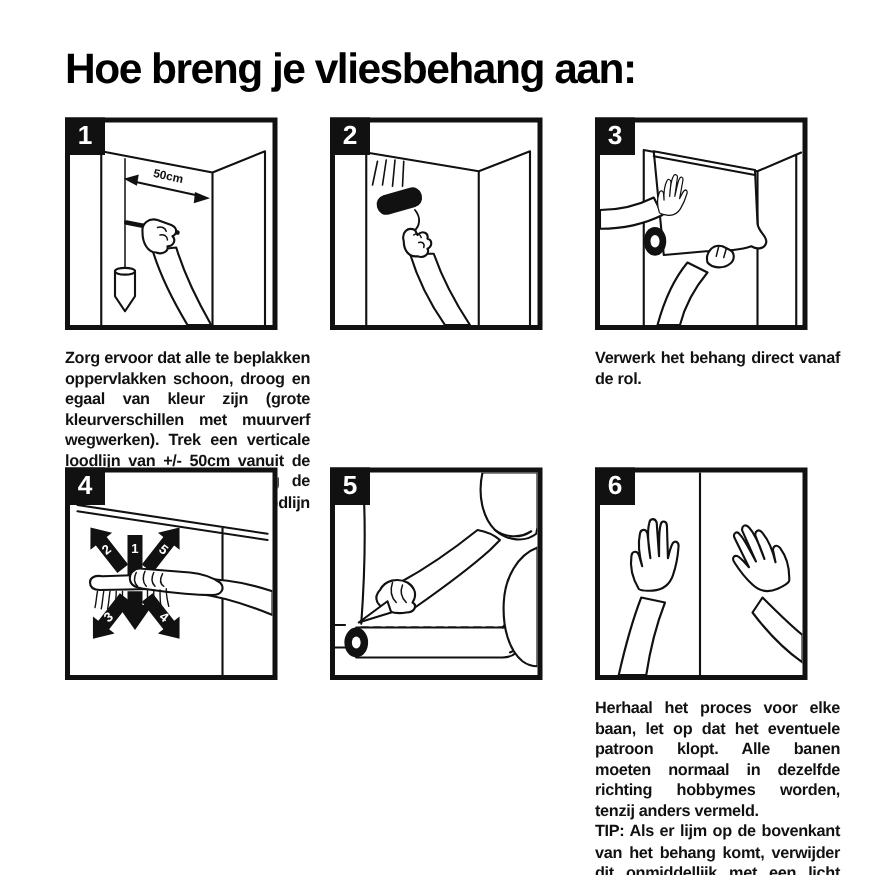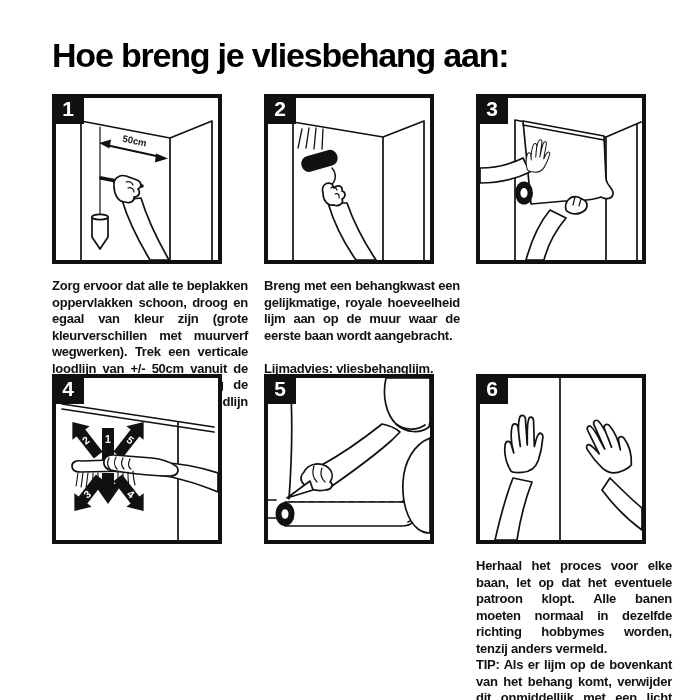--- a/index.html
+++ b/index.html
@@ -69,23 +69,20 @@
           <path class="ln" style="stroke-width:1.3" d="M34,31 L30,50 M41,30 L38,50 M48,30 L46,51 M55,31 L54,51"></path>
           <g>
             <rect class="bk" x="-18" y="-8" width="37" height="16" rx="7.5" transform="translate(51,63) rotate(-16)"></rect>
             <path class="ln" style="stroke-width:1.5" d="M64,70 C69,76 68,83 63,87 L61,96"></path>
           </g>
           <path class="wt" d="M60,105 C66,125 76,145 88,162 L108,162 C96,144 86,125 79,105 Z"></path>
           <path class="wt" d="M55,95 C53,88 58,83 64,86 L66,90 C70,86 75,88 74,93 C78,94 78,99 74,101 C76,105 71,109 66,107 C59,108 55,102 55,95 Z"></path>
           <path class="ln thin" d="M63,90 C65,88 68,89 69,92 M67,96 C70,95 72,97 71,100"></path>
         </svg>
       </div>
-      <div class="caption">Breng met een behangkwast een gelijkmatige, royale hoeveelheid lijm aan op de muur waar de eerste baan wordt aangebracht.
-
-Lijmadvies: vliesbehanglijm.</div>
     </div>
 
     <div class="cell">
       <div class="panel">
         <div class="numbox">3</div>
         <svg viewBox="0 0 162 162">
           <defs>
             <path id="handShape" d="M9,58 C5,50 3,40 5,31 C6,27 10,27 11,31 L13,40 C11,30 11,21 13,14 C14,10 18,10 19,14 L20,34 C19,23 19,12 21,6 C22,2 26,2 27,6 L27,33 C28,22 28,13 30,8 C31,4 35,5 35,9 L34,35 C36,29 37,25 39,23 C41,21 44,23 43,27 C42,34 40,42 37,49 C34,56 28,60 20,60 C15,60 11,60 9,58 Z"></path>
           </defs>
           <path class="ln" d="M35,22 L126,39 L161,24 M35,22 V162 M126,39 V162 M157,26 V162"></path>
@@ -95,20 +92,21 @@
             <ellipse class="bk" cx="44" cy="95" rx="9" ry="11.5"></ellipse>
             <ellipse fill="#fff" cx="44" cy="95" rx="3.6" ry="5"></ellipse>
           </g>
           <path class="wt" d="M0,70 C16,70 31,66 43,60 L50,74 C34,82 16,85 0,85 Z"></path>
           <use href="#handShape" class="wt" transform="translate(47,38) rotate(8) scale(0.58)"></use>
           <path class="wt" d="M46,162 C52,140 60,124 70,112 L86,120 C76,132 68,146 64,162 Z"></path>
           <path class="wt" d="M86,112 C84,104 90,97 98,99 L104,102 C108,104 108,110 104,113 C99,117 90,117 86,112 Z"></path>
           <path class="ln thin" d="M95,99 L93,107 M101,101 L99,108"></path>
         </svg>
       </div>
+      <div class="caption">Verwerk het behang direct vanaf de rol.</div>
     </div>
 
     <div class="cell">
       <div class="panel">
         <div class="numbox">4</div>
         <svg viewBox="0 0 162 162">
           <path class="ln" d="M6,26 L158,49 M6,31 L158,54 M122,44 V162"></path>
           <path class="bk" d="M46,50 H58 V88 H46 Z"></path>
           <path class="bk" transform="translate(25,55) rotate(-38)" d="M-5.5,28 V0 H-11 L0,-14 L11,0 H5.5 V28 Z"></path>
           <path class="bk" transform="translate(79,55) rotate(38)" d="M-5.5,28 V0 H-11 L0,-14 L11,0 H5.5 V28 Z"></path>

